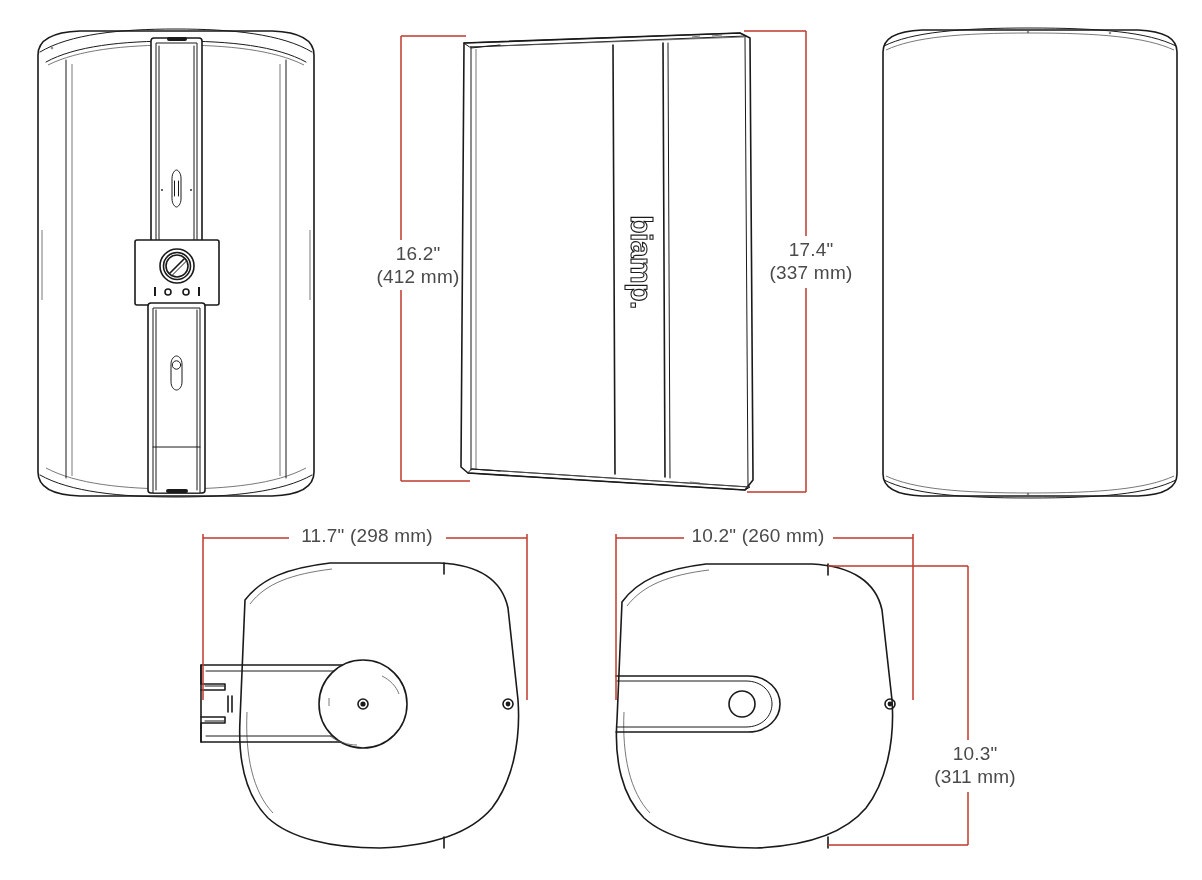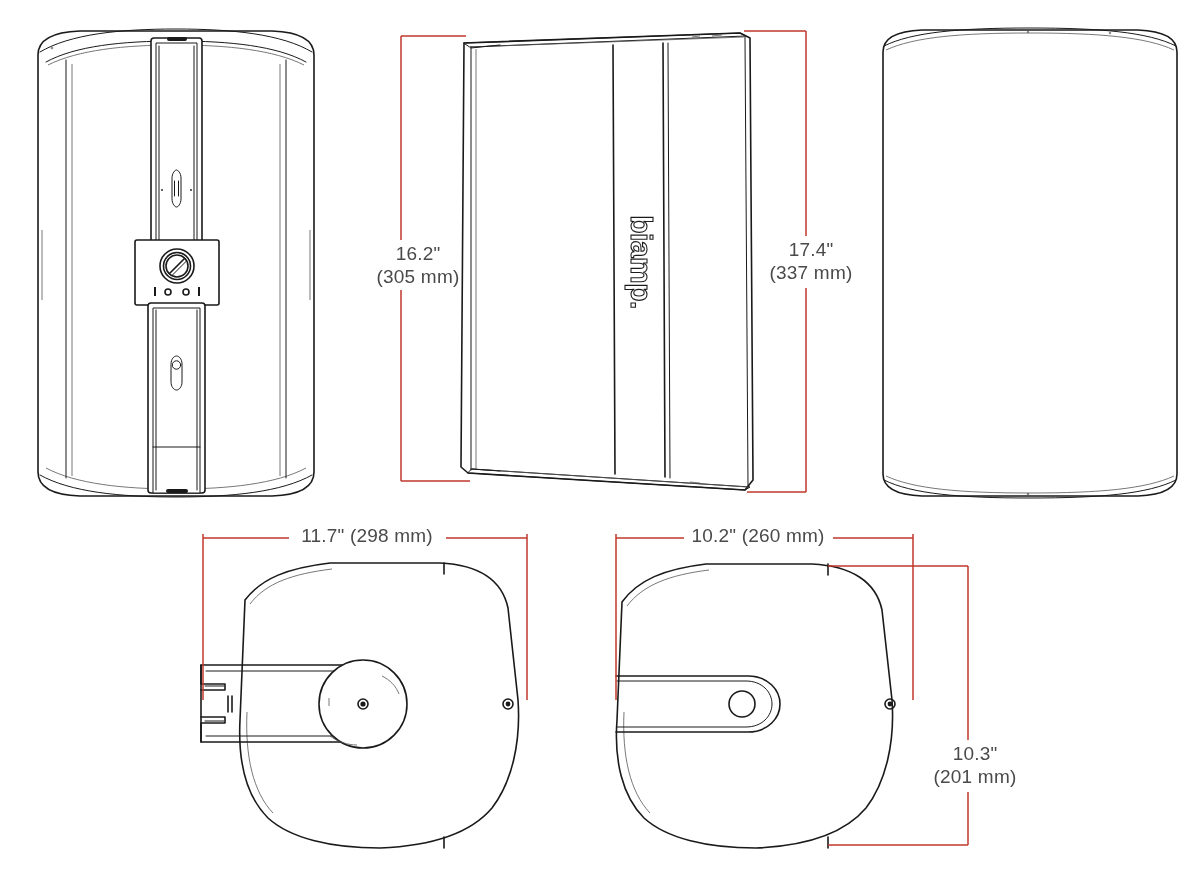--- a/index.html
+++ b/index.html
@@ -311,32 +311,32 @@
       <path class="dim" d="M 828 845 L 968 845"></path>
       <path class="dim" d="M 968 566 L 968 740"></path>
       <path class="dim" d="M 968 792 L 968 845"></path>
     </g>
   </g>
 
 </svg>
 
 <div class="dim-text" id="dim-162">
   <span>16.2"</span>
-  <span class="l2">(305 mm)</span>
+  <span class="l2">(412 mm)</span>
 </div>
 
 <div class="dim-text" id="dim-174">
   <span>17.4"</span>
   <span class="l2">(337 mm)</span>
 </div>
 
 <div class="dim-text" id="dim-117">
   <span>11.7"  (298 mm)</span>
 </div>
 
 <div class="dim-text" id="dim-102">
   <span>10.2"  (260 mm)</span>
 </div>
 
 <div class="dim-text" id="dim-103">
   <span>10.3"</span>
-  <span class="l2">(201 mm)</span>
+  <span class="l2">(311 mm)</span>
 </div>
 
 </body></html>

